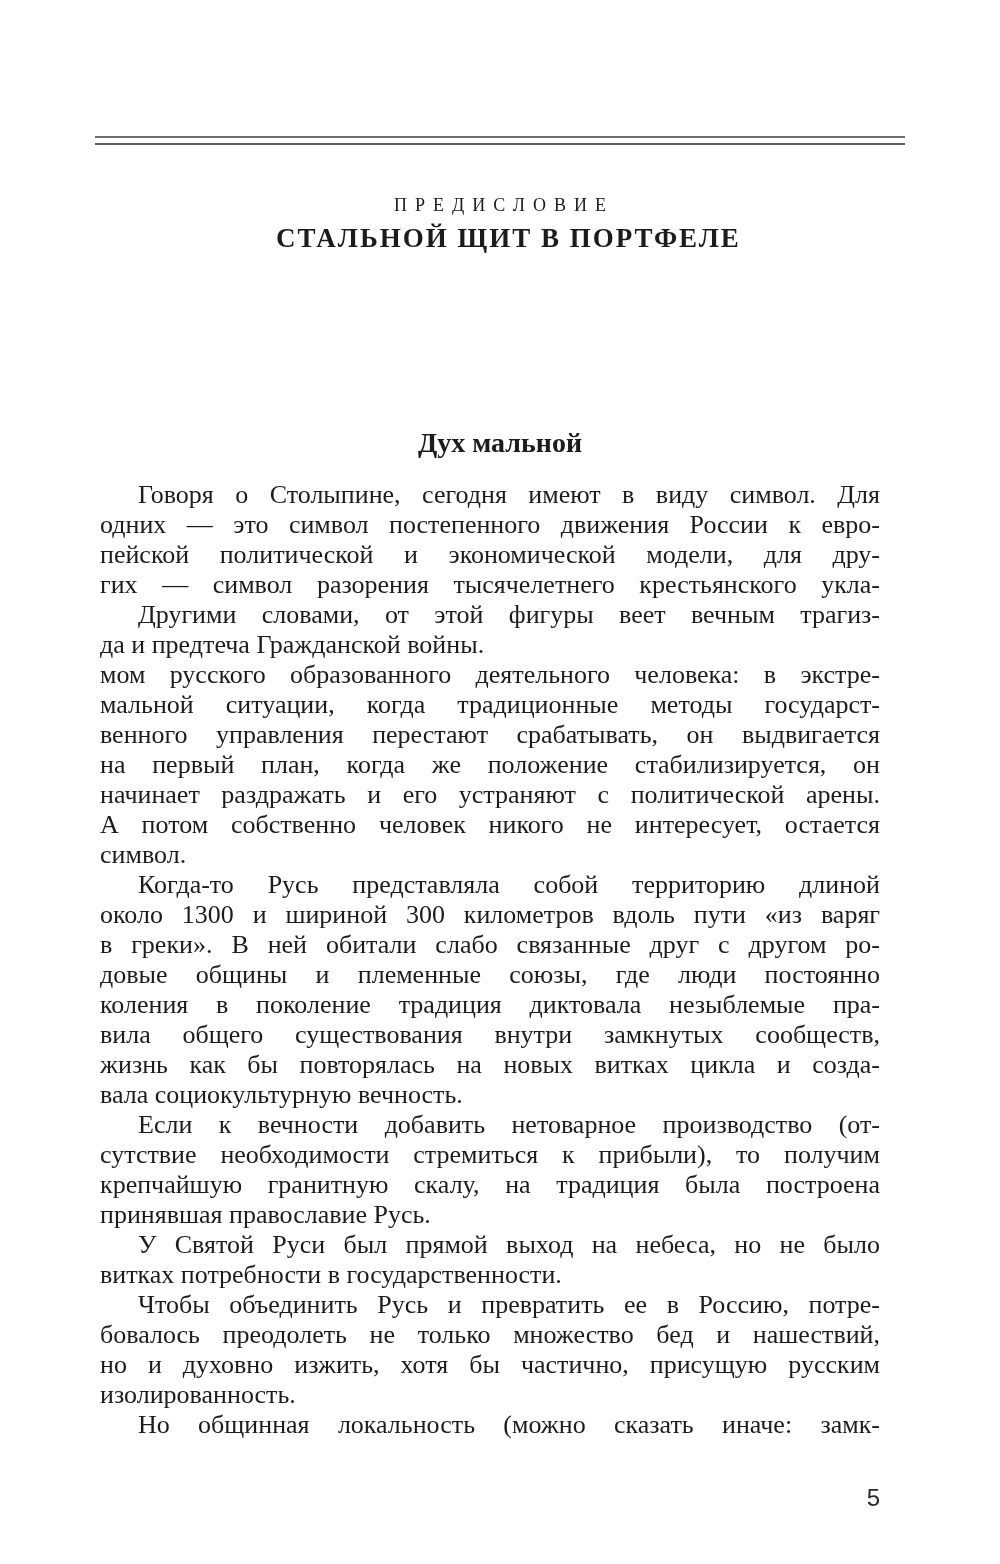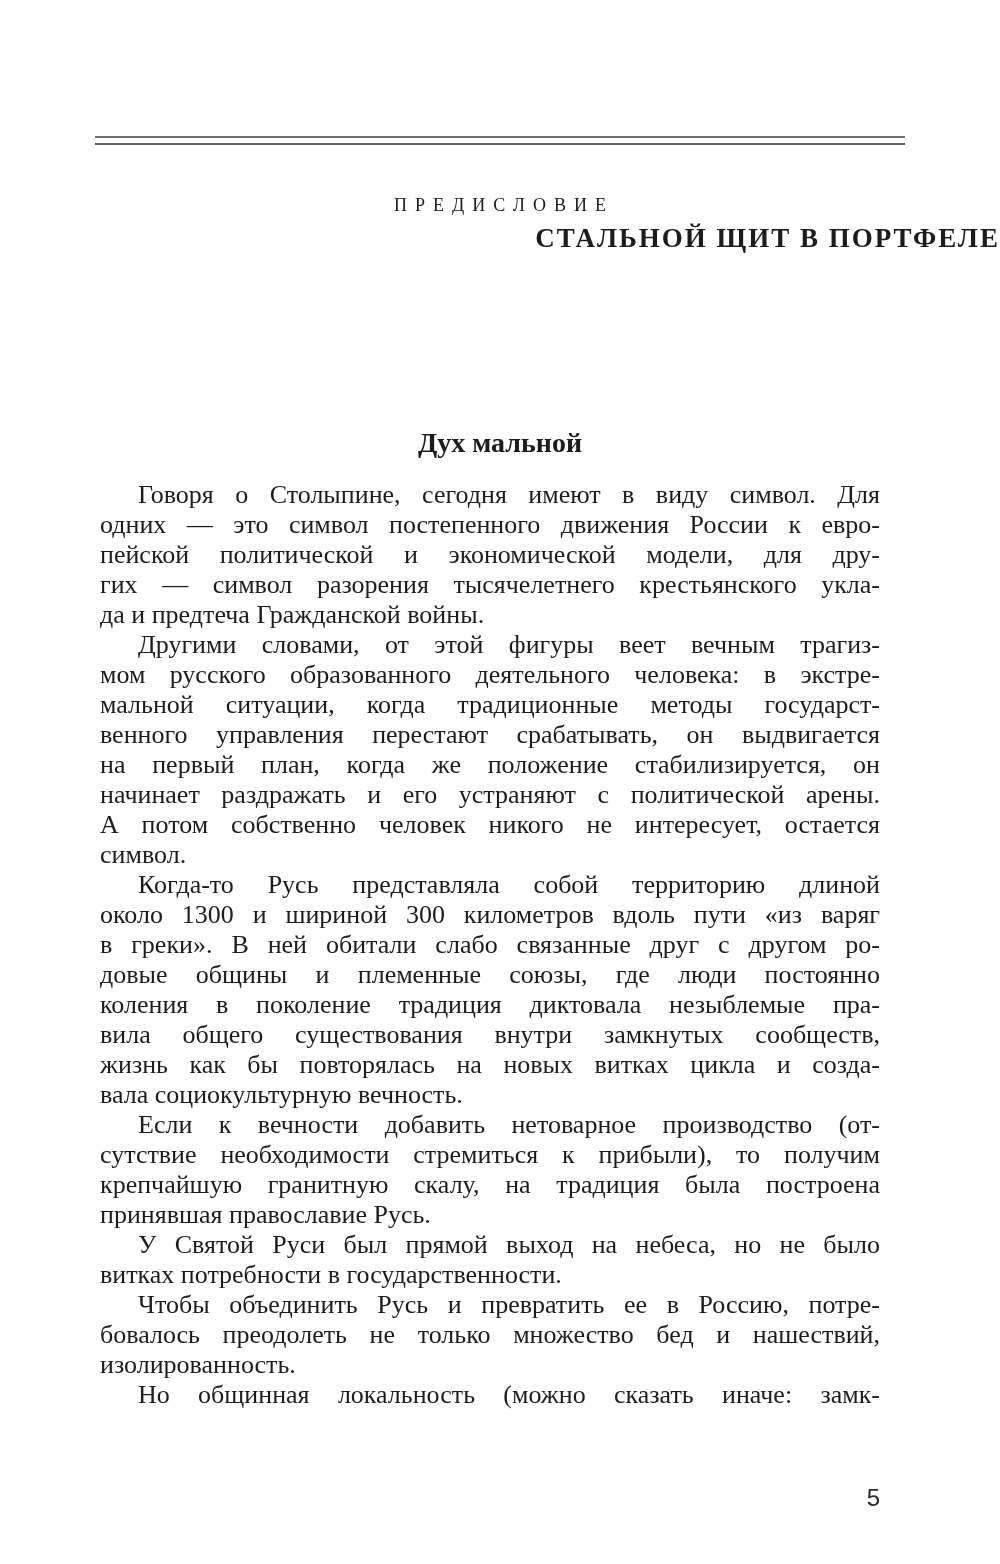--- a/index.html
+++ b/index.html
@@ -37,21 +37,21 @@
     letter-spacing: 8px;
     padding-left: 8px; 
     box-sizing: border-box;
     white-space: nowrap;
   }
   .chapter-title {
     position: absolute;
     top: 186px;
     left: 0;
     width: 100%;
-    text-align: right;
+    text-align: center;
     font-size: 27px;
     font-weight: 700;
     letter-spacing: 2px;
     padding-left: 17px;
     box-sizing: border-box;
     white-space: nowrap;
   }
   .section-heading {
     position: absolute;
     top: 390px;
@@ -105,22 +105,22 @@
 
   <div class="chapter-title">СТАЛЬНОЙ ЩИТ В ПОРТФЕЛЕ</div>
 
   <div class="section-heading">Дух мальной</div>
 
   <div class="body-text" id="body-text">
       <div class="line first">Говоря о Столыпине, сегодня имеют в виду символ. Для</div>
       <div class="line">одних — это символ постепенного движения России к евро-</div>
       <div class="line">пейской политической и экономической модели, для дру-</div>
       <div class="line">гих — символ разорения тысячелетнего крестьянского укла-</div>
+      <div class="line first">Другими словами, от этой фигуры веет вечным трагиз-</div>
       <div class="line last">да и предтеча Гражданской войны.</div>
-      <div class="line first">Другими словами, от этой фигуры веет вечным трагиз-</div>
       <div class="line">мом русского образованного деятельного человека: в экстре-</div>
       <div class="line">мальной ситуации, когда традиционные методы государст-</div>
       <div class="line">венного управления перестают срабатывать, он выдвигается</div>
       <div class="line">на первый план, когда же положение стабилизируется, он</div>
       <div class="line">начинает раздражать и его устраняют с политической арены.</div>
       <div class="line">А потом собственно человек никого не интересует, остается</div>
       <div class="line last">символ.</div>
       <div class="line first">Когда-то Русь представляла собой территорию длиной</div>
       <div class="line">около 1300 и шириной 300 километров вдоль пути «из варяг</div>
       <div class="line">в греки». В ней обитали слабо связанные друг с другом ро-</div>
@@ -130,18 +130,19 @@
       <div class="line">жизнь как бы повторялась на новых витках цикла и созда-</div>
       <div class="line last">вала социокультурную вечность.</div>
       <div class="line first">Если к вечности добавить нетоварное производство (от-</div>
       <div class="line">сутствие необходимости стремиться к прибыли), то получим</div>
       <div class="line">крепчайшую гранитную скалу, на традиция была построена</div>
       <div class="line last">принявшая православие Русь.</div>
       <div class="line first">У Святой Руси был прямой выход на небеса, но не было</div>
       <div class="line last">витках потребности в государственности.</div>
       <div class="line first">Чтобы объединить Русь и превратить ее в Россию, потре-</div>
       <div class="line">бовалось преодолеть не только множество бед и нашествий,</div>
+      <div class="line">но и духовно изжить, хотя бы частично, присущую русским</div>
       <div class="line last">изолированность.</div>
       <div class="line first">Но общинная локальность (можно сказать иначе: замк-</div>
     </div>
 
   <div class="page-number">5</div>
 </div>
 
 </body></html>

